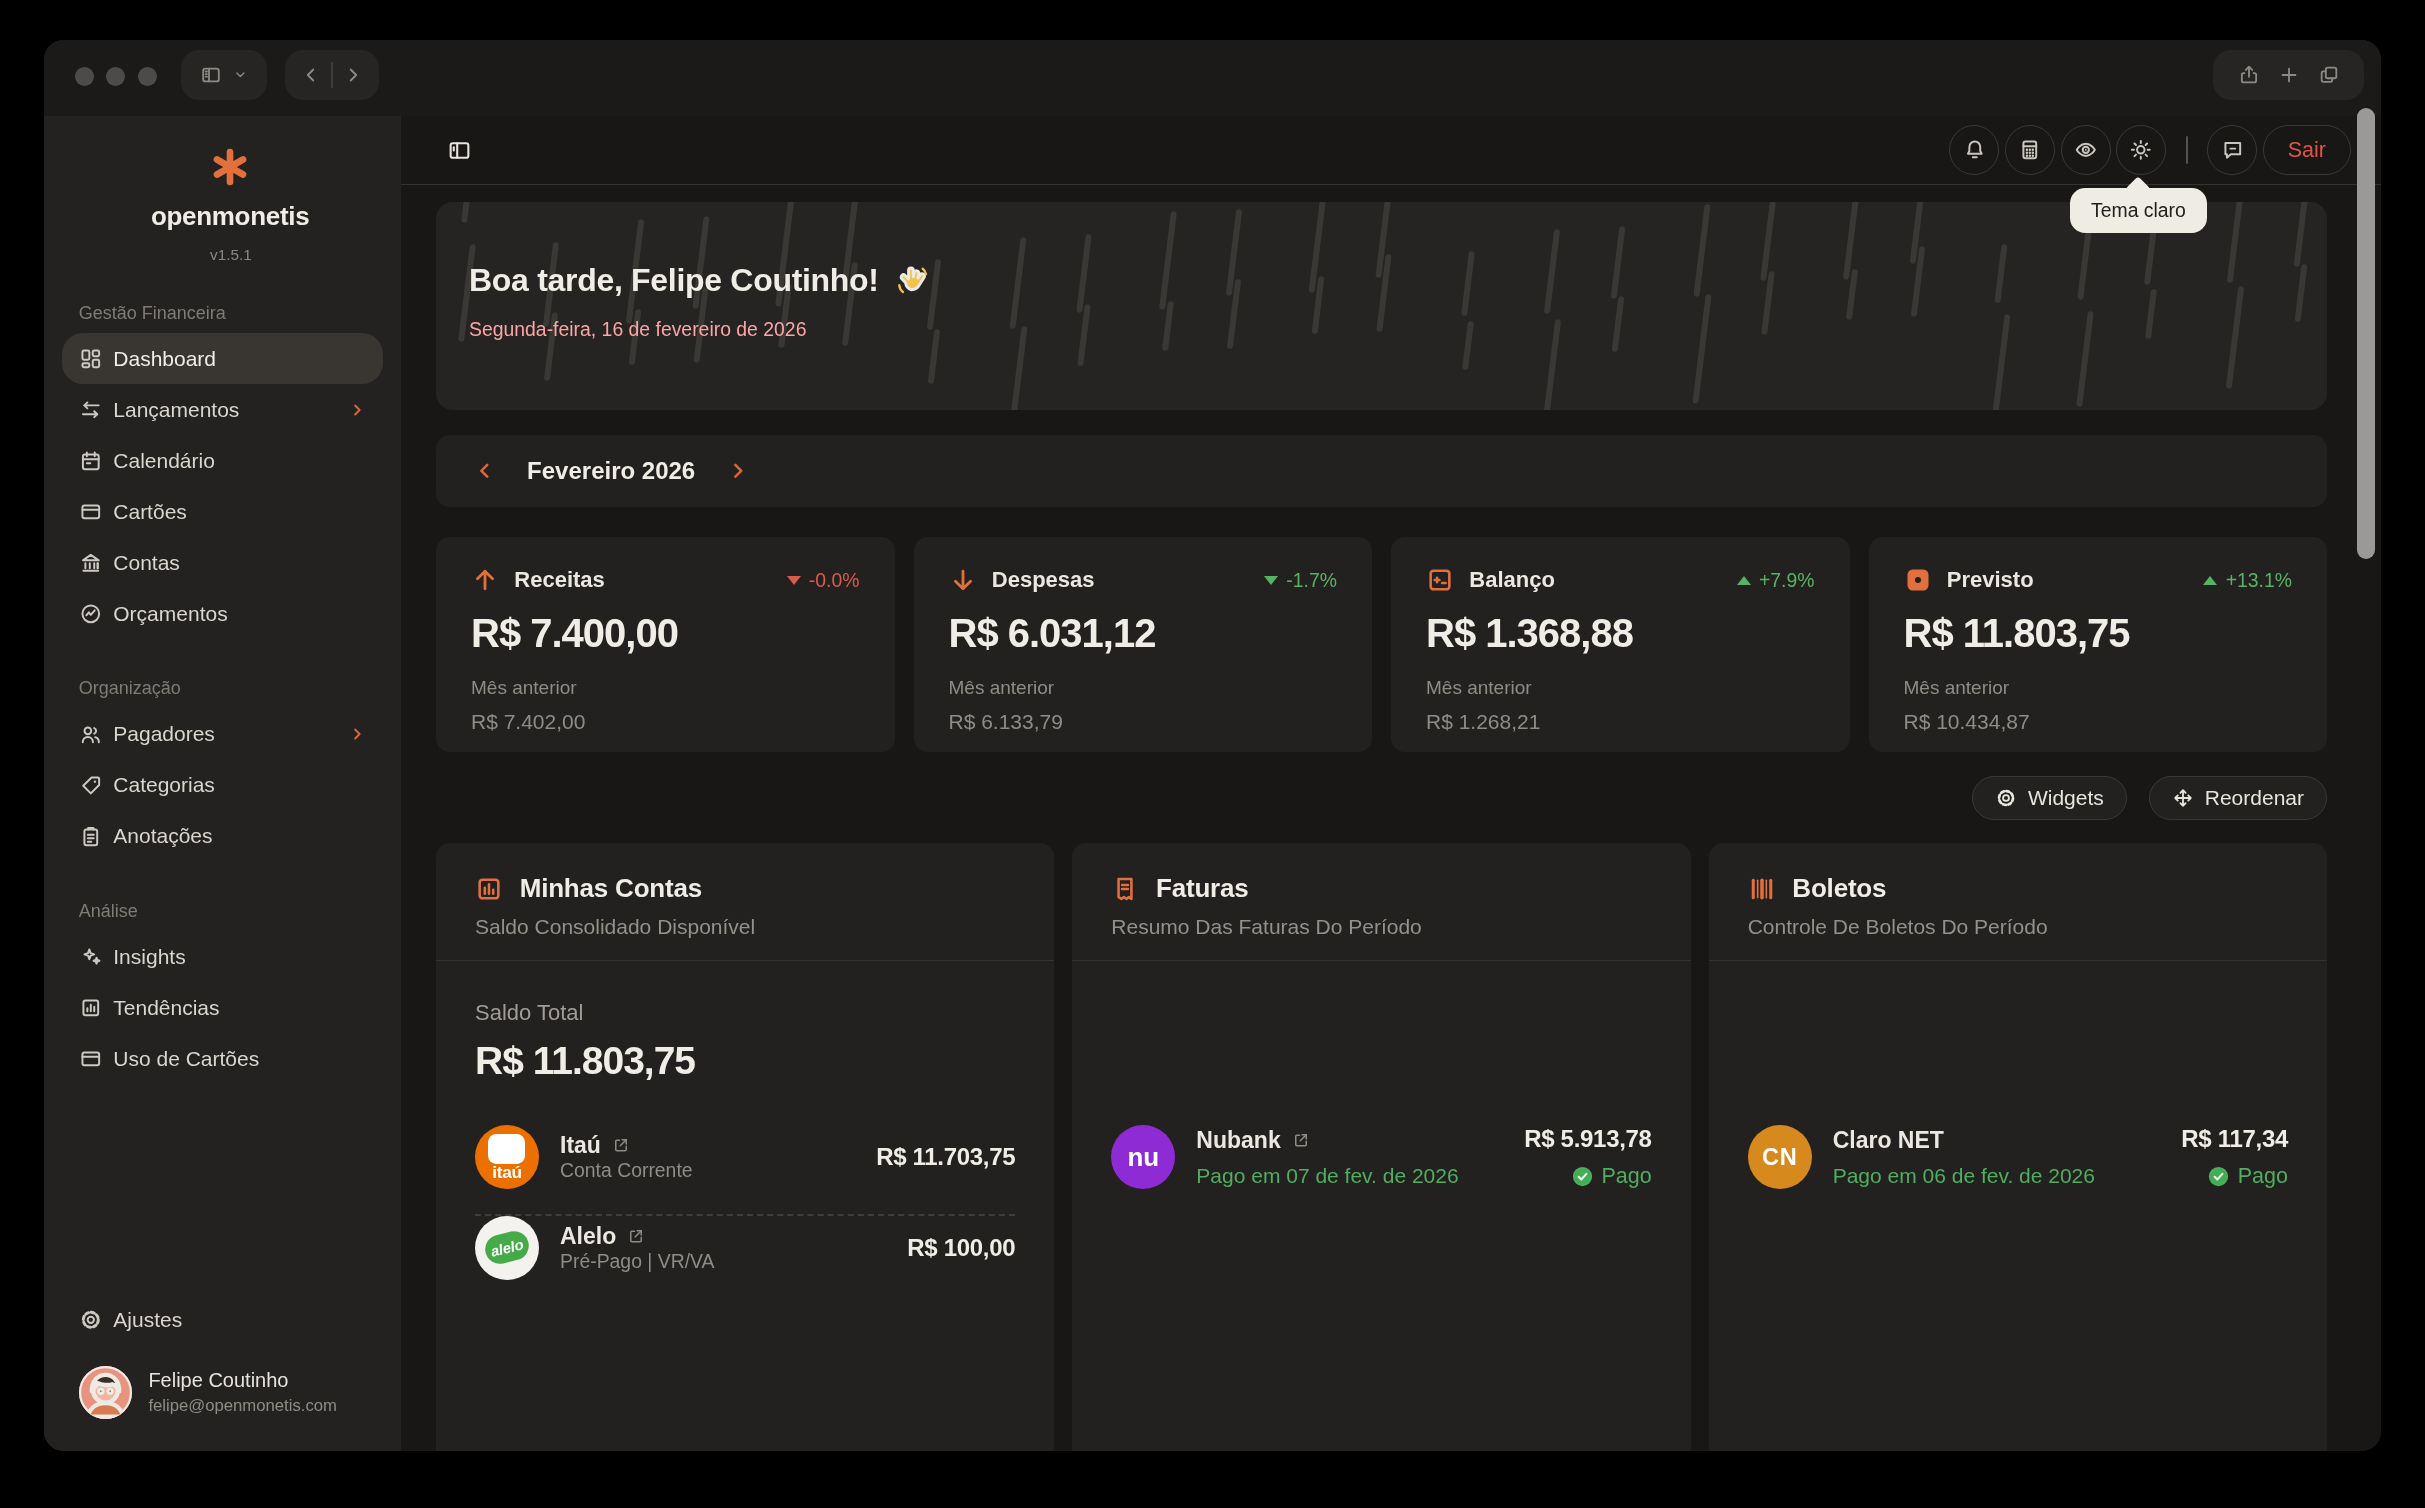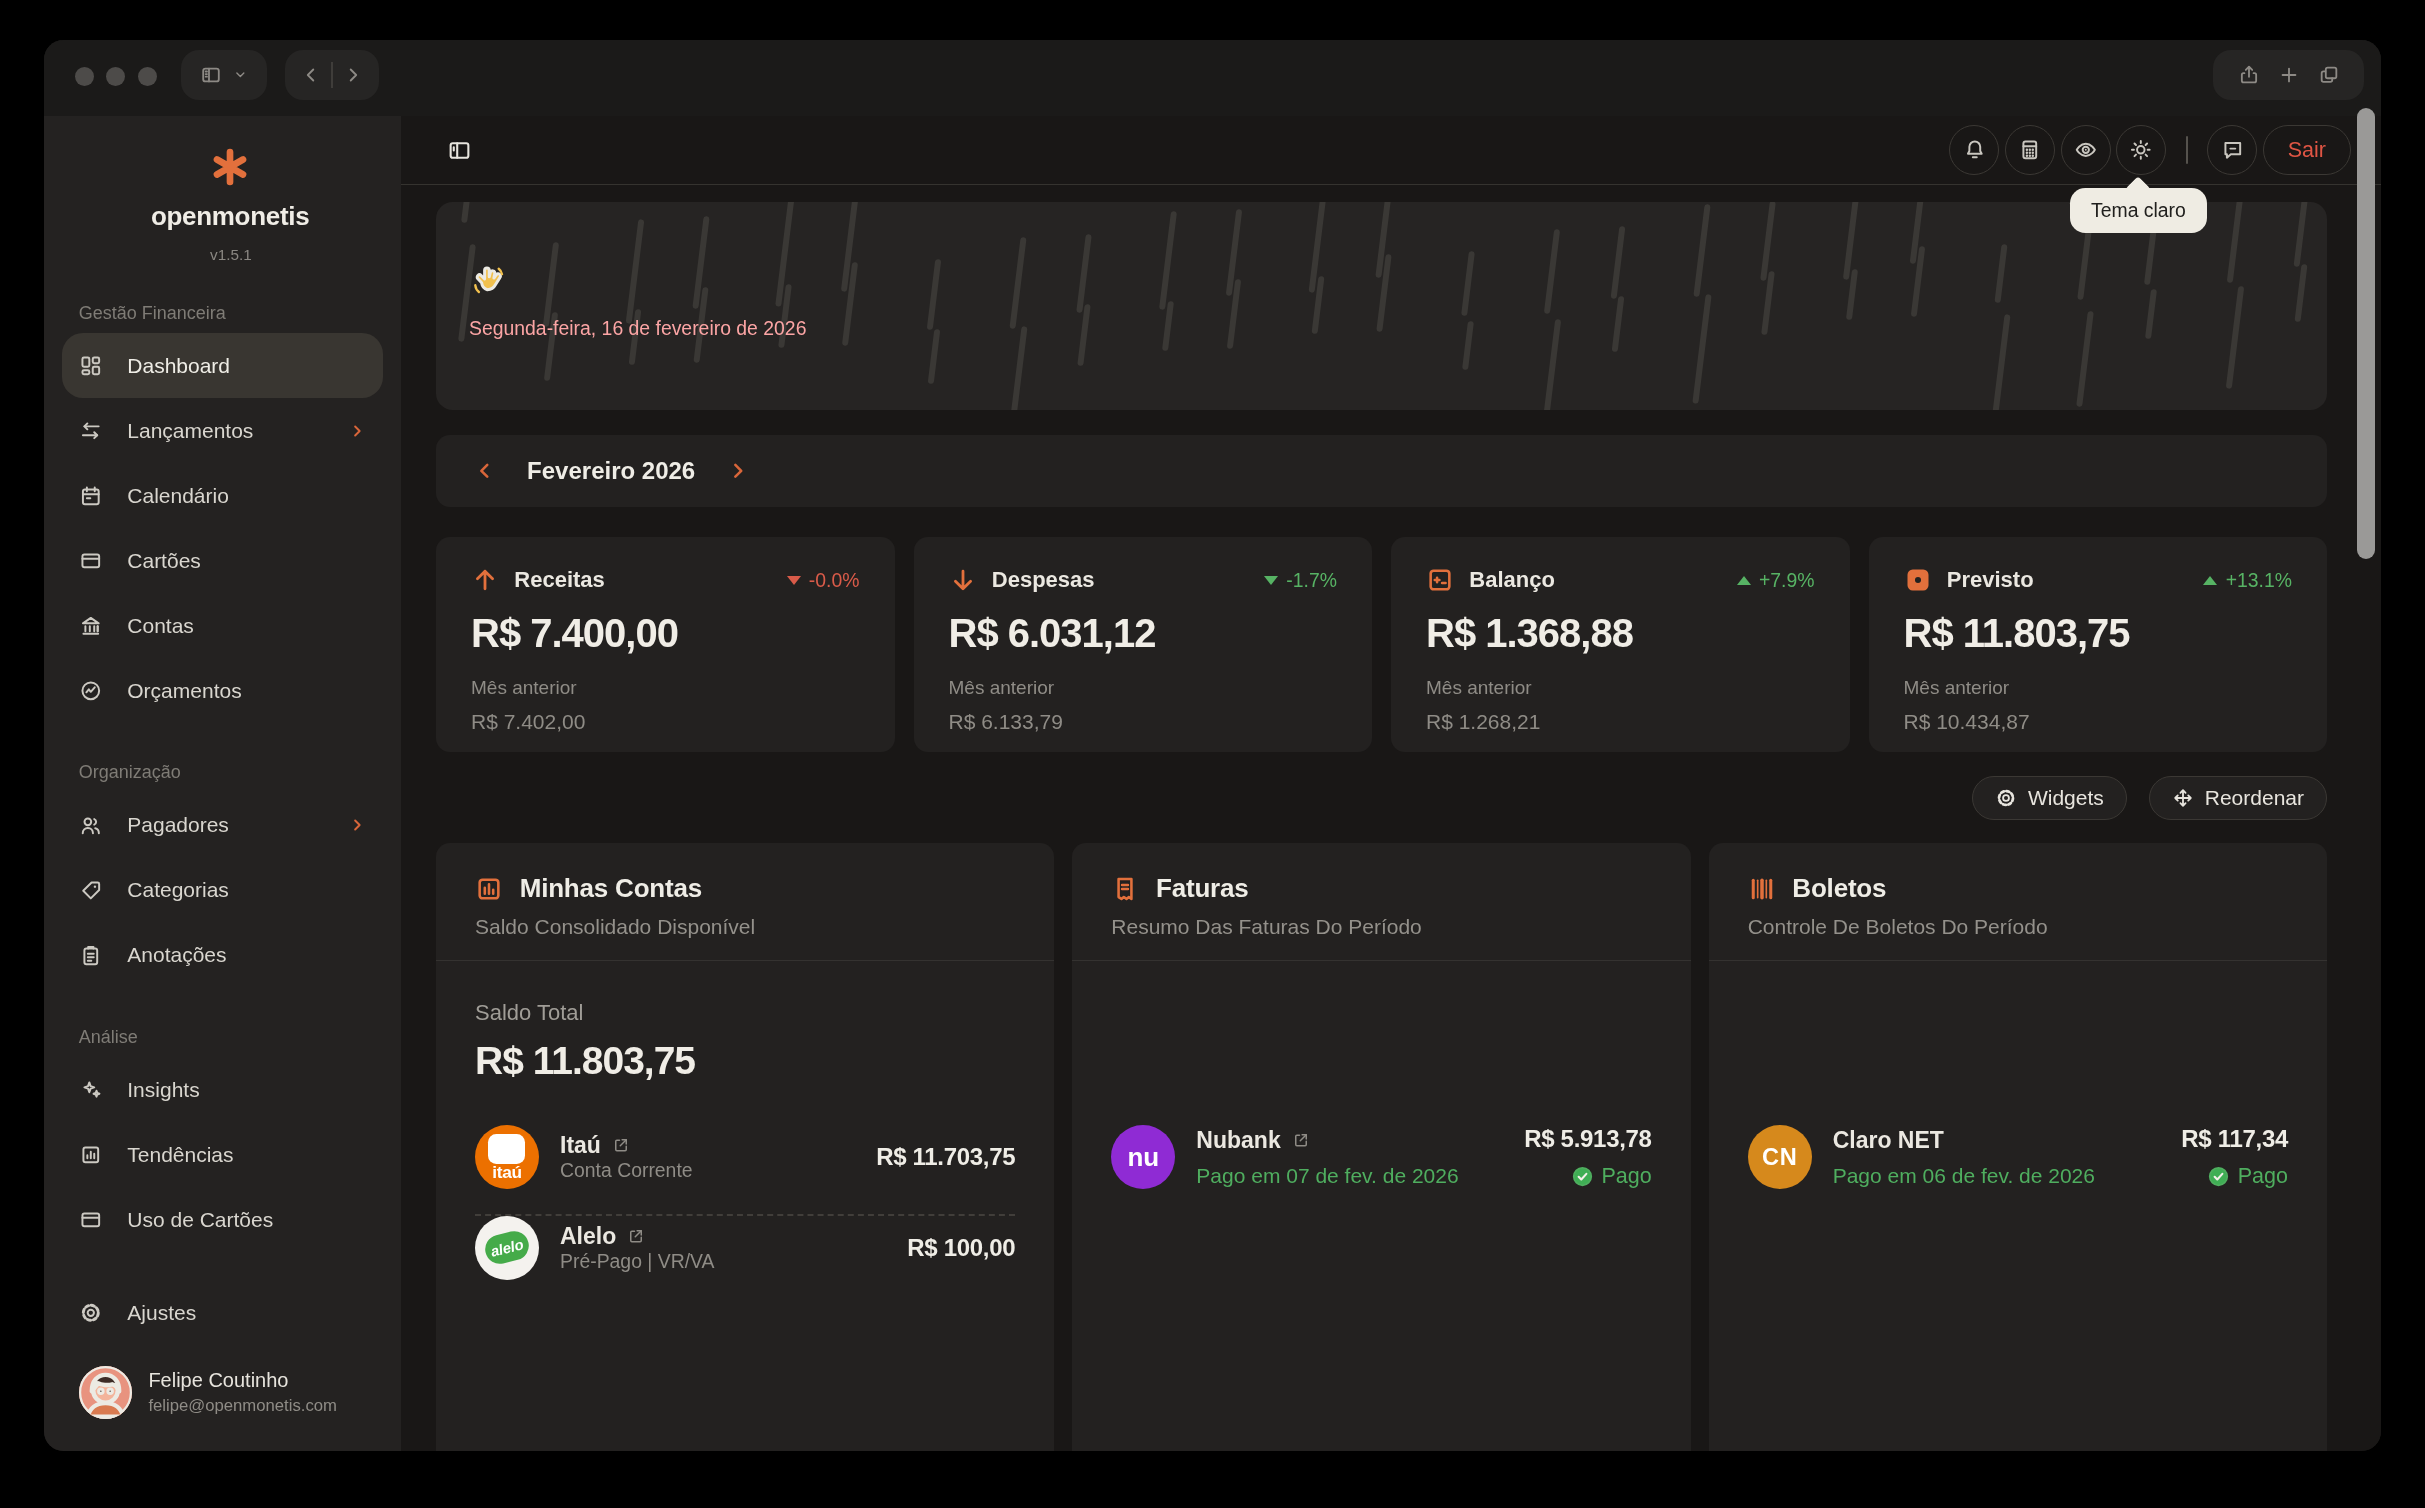--- a/index.html
+++ b/index.html
@@ -27,21 +27,21 @@
   
   .app{flex:1;display:flex;min-height:0;}
   .sidebar{width:357px;flex:none;background:#242221;display:flex;flex-direction:column;
            padding:25px 18px 32px 18px;box-sizing:border-box;}
   .logo-row{display:flex;align-items:center;gap:14px;padding:5.6px 0 0 15.3px;flex-direction:column;}
   .logo-mark{width:40px;height:40px;color:#e2703c;}
   .logo-name{font-size:26px;font-weight:700;letter-spacing:-0.3px;color:#f0ede6;}
   .logo-ver{font-size:15.3px;color:#8a8782;margin-left:1.4px;}
   .section-label{font-size:18px;color:#7f7c76;margin:39px 0 9.7px 16.7px;}
   .navlist{display:flex;flex-direction:column;}
-  .nav-item{height:65px;display:flex;align-items:center;gap:25px;padding:0 16.7px;
+  .nav-item{height:51px;display:flex;align-items:center;gap:11px;padding:0 16.7px;
             border-radius:21px;font-size:21px;color:#d9d6cf;cursor:pointer;}
   .nav-item .nicon{width:23.6px;height:23.6px;color:#ccc9c2;flex:none;}
   .nav-item.active{background:#393631;color:#efede6;}
   .nav-chev{margin-left:auto;width:18px;height:18px;color:#d9663a;}
   .side-footer{margin-top:auto;}
   .user-row{display:flex;align-items:center;gap:16.7px;padding:21px 0 0 16.7px;}
   .avatar{width:53px;height:53px;border-radius:50%;overflow:hidden;background:#e8937f;flex:none;}
   .user-name{font-size:20px;color:#e7e4dd;}
   .user-email{font-size:16.7px;color:#8f8c86;margin-top:4.2px;}
 
@@ -439,20 +439,21 @@
 
       <div class="tooltip">Tema claro</div>
       <div class="scrollbar-thumb"></div>
 
       <div class="scroll">
         <div class="content">
 
           <div class="banner">
             <span class="deco"><i style="left: 28px; top: -28px; height: 49px; transform: rotate(7deg);"></i><i style="left: 28px; top: 42px; height: 98px; transform: rotate(7deg);"></i><i style="left: 112px; top: 40px; height: 85px; transform: rotate(7deg);"></i><i style="left: 112px; top: 110px; height: 69px; transform: rotate(7deg);"></i><i style="left: 196px; top: 107px; height: 56px; transform: rotate(7deg);"></i><i style="left: 196px; top: 17.3px; height: 105px; transform: rotate(7deg);"></i><i style="left: 262px; top: 14.6px; height: 93px; transform: rotate(7deg);"></i><i style="left: 262px; top: 85px; height: 76px; transform: rotate(7deg);"></i><i style="left: 346px; top: 82px; height: 64px; transform: rotate(7deg);"></i><i style="left: 346px; top: -7.6px; height: 113px; transform: rotate(7deg);"></i><i style="left: 411px; top: -10.4px; height: 101px; transform: rotate(7deg);"></i><i style="left: 411px; top: 60px; height: 84px; transform: rotate(7deg);"></i><i style="left: 495px; top: 57px; height: 71px; transform: rotate(7deg);"></i><i style="left: 495px; top: 127px; height: 55px; transform: rotate(7deg);"></i><i style="left: 579px; top: 124px; height: 108px; transform: rotate(7deg);"></i><i style="left: 579px; top: 35px; height: 92px; transform: rotate(7deg);"></i><i style="left: 645px; top: 32px; height: 79px; transform: rotate(7deg);"></i><i style="left: 645px; top: 102px; height: 62px; transform: rotate(7deg);"></i><i style="left: 729px; top: 99px; height: 50px; transform: rotate(7deg);"></i><i style="left: 729px; top: 9.7px; height: 99px; transform: rotate(7deg);"></i><i style="left: 795px; top: 7px; height: 87px; transform: rotate(7deg);"></i><i style="left: 795px; top: 77px; height: 70px; transform: rotate(7deg);"></i><i style="left: 879px; top: 74px; height: 58px; transform: rotate(7deg);"></i><i style="left: 879px; top: -15.3px; height: 107px; transform: rotate(7deg);"></i><i style="left: 945px; top: -18px; height: 94px; transform: rotate(7deg);"></i><i style="left: 945px; top: 52px; height: 78px; transform: rotate(7deg);"></i><i style="left: 1029px; top: 49px; height: 65px; transform: rotate(7deg);"></i><i style="left: 1029px; top: 119px; height: 49px; transform: rotate(7deg);"></i><i style="left: 1113px; top: 117px; height: 102px; transform: rotate(7deg);"></i><i style="left: 1113px; top: 27px; height: 85px; transform: rotate(7deg);"></i><i style="left: 1179px; top: 24px; height: 73px; transform: rotate(7deg);"></i><i style="left: 1179px; top: 94px; height: 56px; transform: rotate(7deg);"></i><i style="left: 1263px; top: 92px; height: 110px; transform: rotate(7deg);"></i><i style="left: 1263px; top: 2.1px; height: 93px; transform: rotate(7deg);"></i><i style="left: 1329px; top: -0.7px; height: 80px; transform: rotate(7deg);"></i><i style="left: 1329px; top: 69px; height: 64px; transform: rotate(7deg);"></i><i style="left: 1413px; top: 67px; height: 51px; transform: rotate(7deg);"></i><i style="left: 1413px; top: -23px; height: 101px; transform: rotate(7deg);"></i><i style="left: 1479px; top: -26px; height: 88px; transform: rotate(7deg);"></i><i style="left: 1479px; top: 44px; height: 71px; transform: rotate(7deg);"></i><i style="left: 1562px; top: 42px; height: 59px; transform: rotate(7deg);"></i><i style="left: 1562px; top: 112px; height: 108px; transform: rotate(7deg);"></i><i style="left: 1646px; top: 109px; height: 96px; transform: rotate(7deg);"></i><i style="left: 1646px; top: 19.4px; height: 79px; transform: rotate(7deg);"></i><i style="left: 1712px; top: 16.7px; height: 67px; transform: rotate(7deg);"></i><i style="left: 1712px; top: 87px; height: 50px; transform: rotate(7deg);"></i><i style="left: 1796px; top: 84px; height: 103px; transform: rotate(7deg);"></i><i style="left: 1796px; top: -5.6px; height: 87px; transform: rotate(7deg);"></i><i style="left: 1862px; top: -8.3px; height: 74px; transform: rotate(7deg);"></i><i style="left: 1862px; top: 62px; height: 58px; transform: rotate(7deg);"></i></span>
             <div class="greeting-row">
+              <span class="greeting">Boa tarde, Felipe Coutinho!</span>
               <span class="wave">
                 <svg viewBox="0 0 24 24" stroke="none">
                   <path d="M8.4 13.8L5.9 11.2a1.55 1.55 0 0 1 2.2-2.2l2.3 2.3V5.5a1.55 1.55 0 0 1 3.1 0v4.4l.7-3a1.55 1.55 0 0 1 3 .7l-.6 3.1 1.5-2.1a1.55 1.55 0 1 1 2.5 1.8l-3 4.8a6.2 6.2 0 0 1-5.3 3.3 5.8 5.8 0 0 1-3.9-4.7z" fill="#f2c14e"></path>
                   <path d="M4.2 15.5c.2 2 1 3.4 2.4 4.5M19.8 4.5c1.2.9 1.9 2 2.2 3.6" stroke="#f2c14e" stroke-width="1.6"></path>
                 </svg>
               </span>
             </div>
             <div class="banner-date">Segunda-feira, 16 de fevereiro de 2026</div>
           </div>
 

